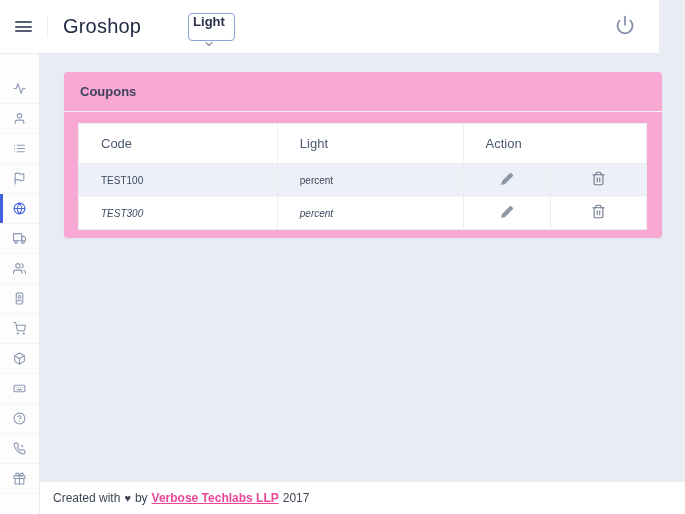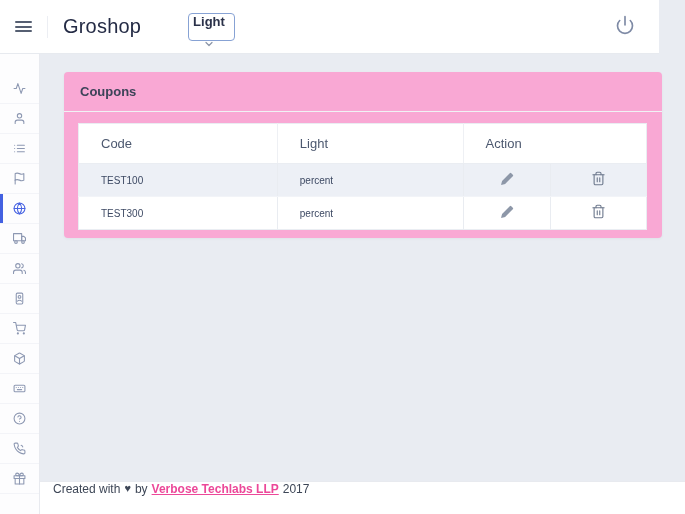--- a/index.html
+++ b/index.html
@@ -63,31 +63,31 @@
     border-bottom:1px solid #eaedf2; border-right:1px solid #eef0f4;
   }
   th:last-child { border-right:none; }
   td {
     height:33px; font-size:10px; color:#3d4963; padding:0 0 0 22px;
     border-right:1px solid #e9ecf1; border-bottom:1px solid #f2f4f8;
   }
   td:last-child { border-right:none; }
   tr.row-0 td { background:#edf0f6; }
   tr.row-1 td { background:#f6f8fb; }
-  tr.row-2 td { background:#ffffff; border-bottom:none; }
+  tr.row-2 td { background:#ffffff; border-bottom:none;font-style:italic; }
   td.cell-action { text-align:center; padding:0; }
   .icon-btn { display:inline-flex; align-items:center; justify-content:center; cursor:pointer; background:none; border:none; padding:2px; }
   .pencil { color:#8d97a8; }
   .trash { color:#6f7a8e; }
 
   
   .footer {
     position:absolute; left:40px; right:0; bottom:0; height:33px;
     background:#fff; border-top:1px solid #e8eaef;
-    display:flex; padding-left:13px;
+    display:flex; align-items:center; padding-left:13px;
     font-size:12px; color:#3d4656; gap:4px; z-index:3;
   }
   .footer a { color:#ec4899; font-weight:700; text-decoration:underline; cursor:pointer; }
   .heart { font-size:11px; }
 </style>
 </head>
 <body>
 
 <div class="topbar">
   <div class="menu-btn">

